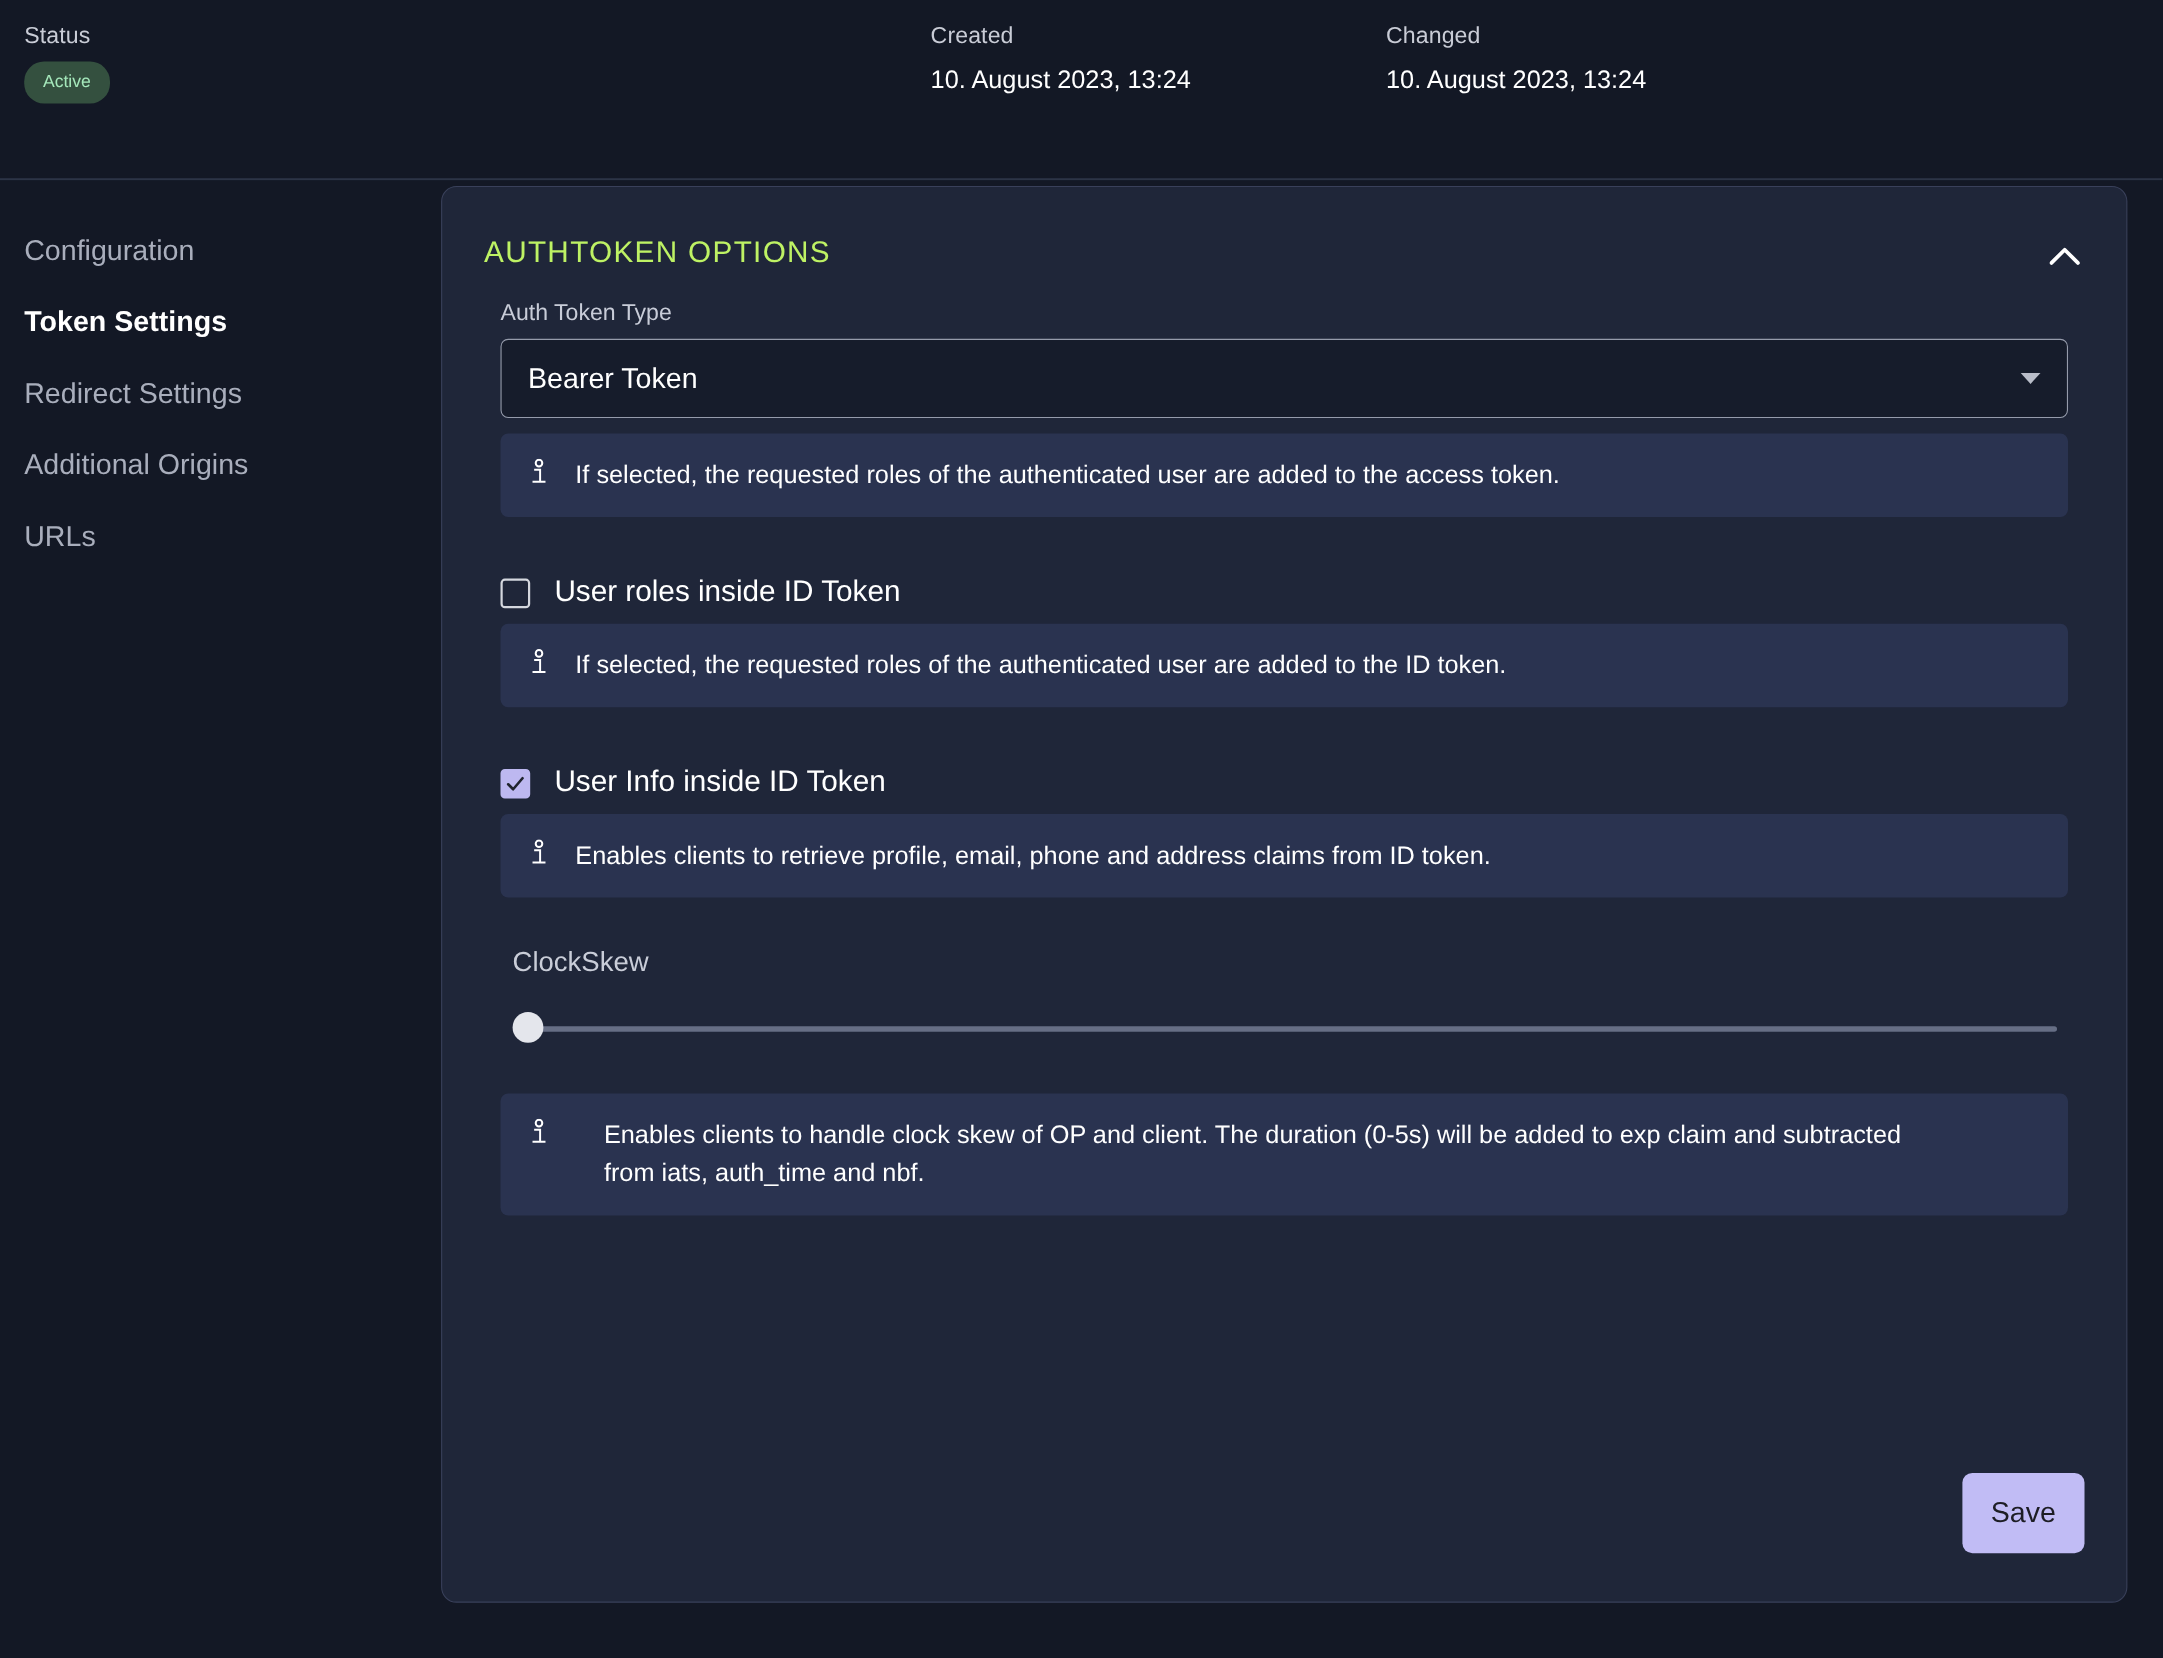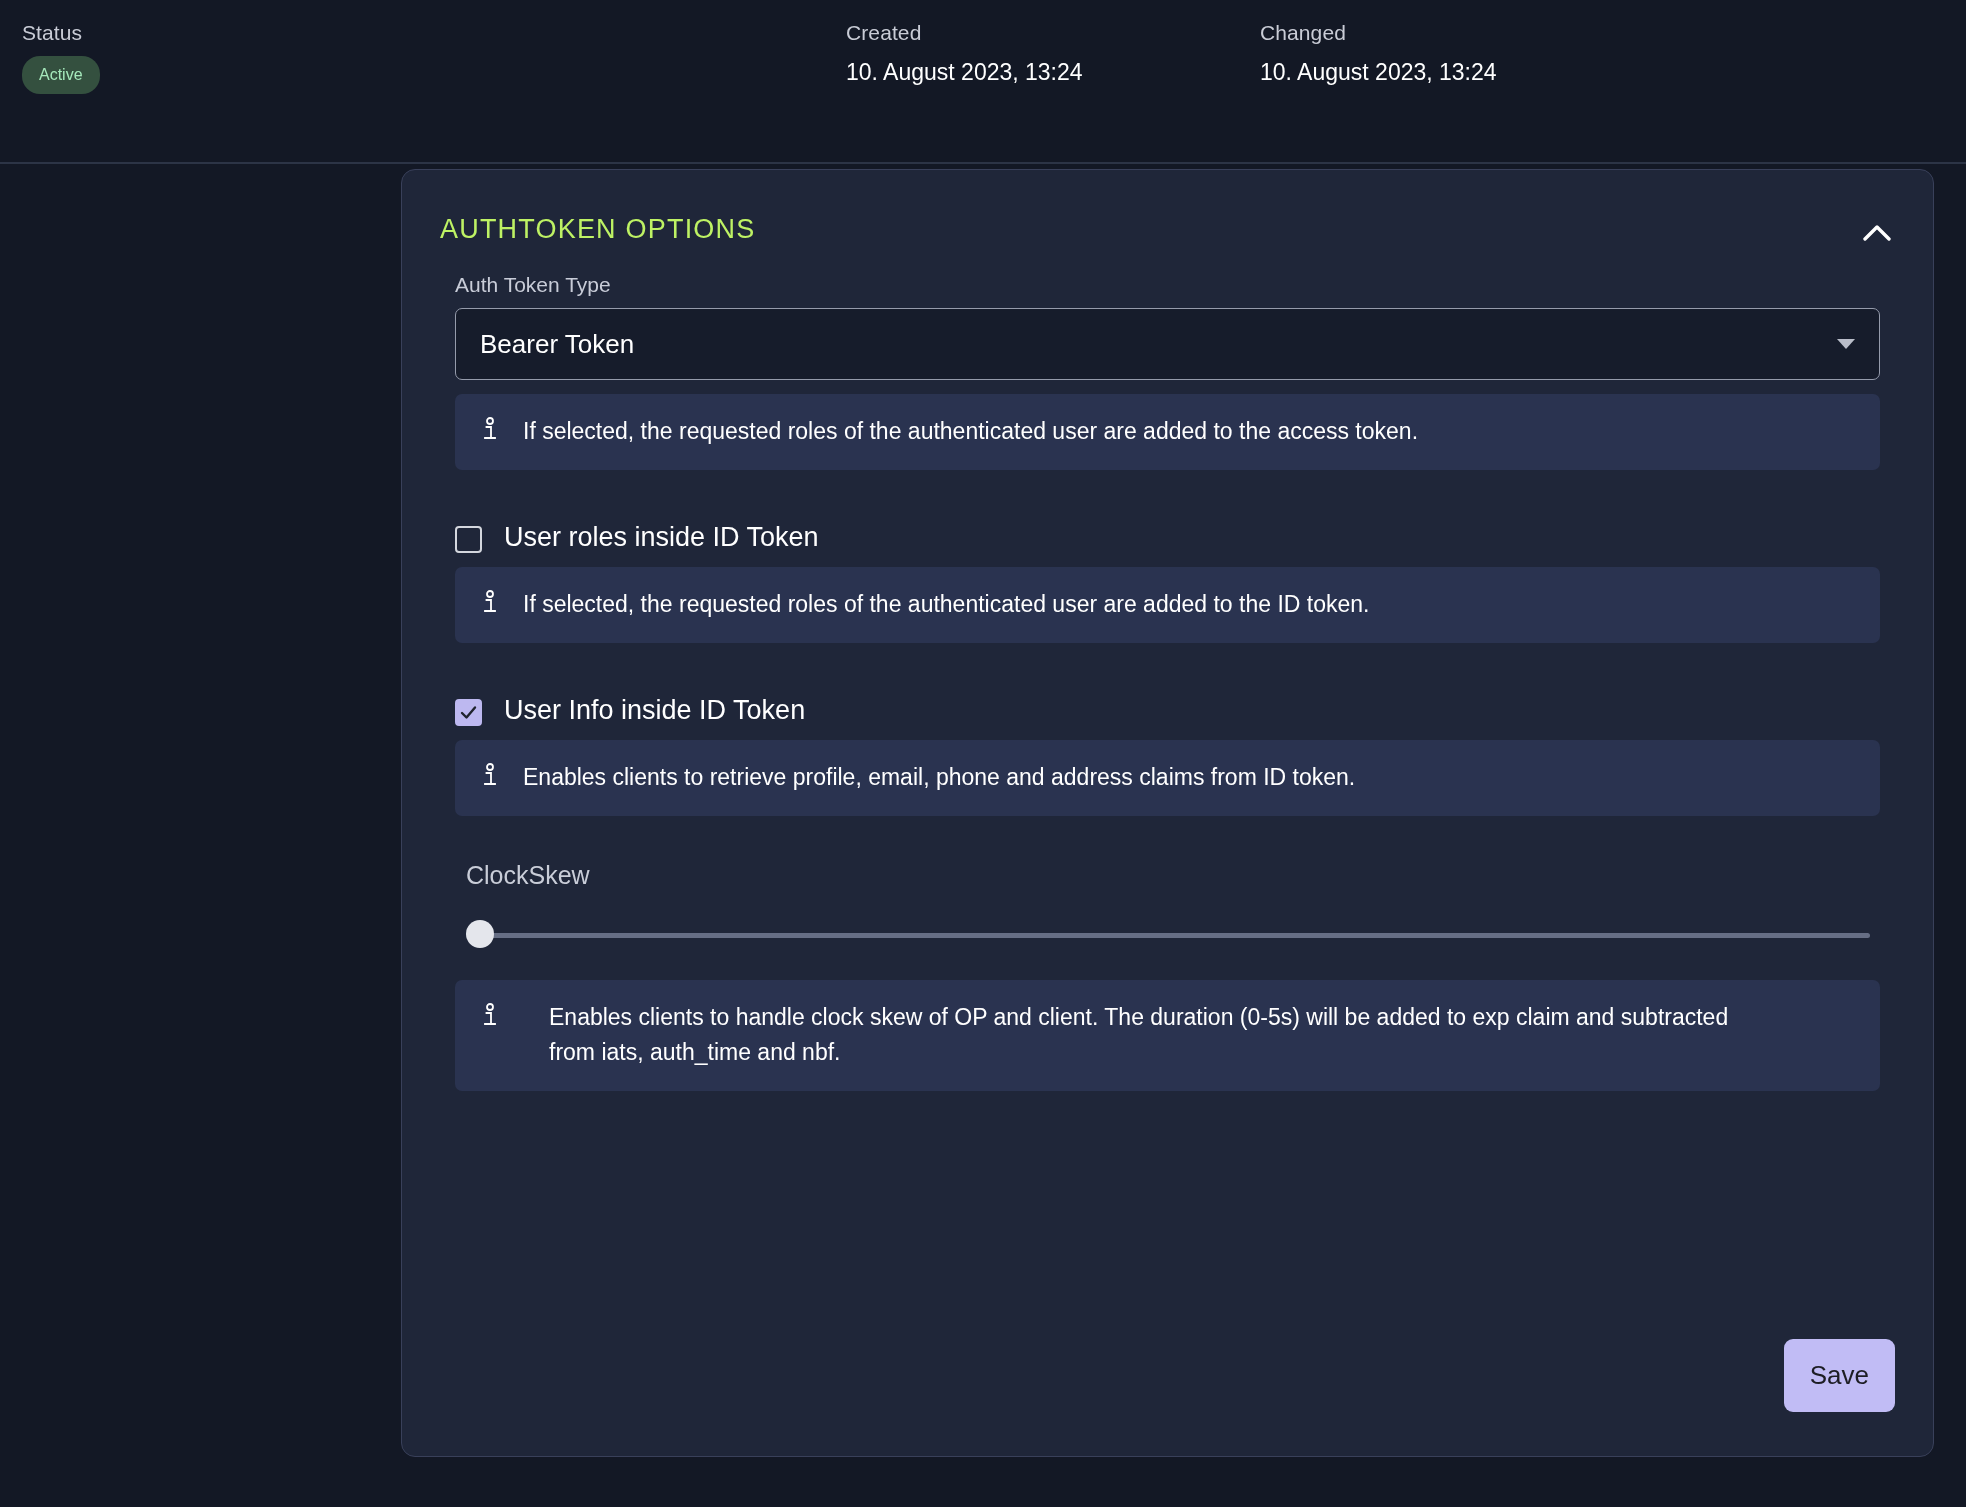--- a/index.html
+++ b/index.html
@@ -271,20 +271,27 @@
 
   <div class="meta-col c4">
     <div class="meta-label">Changed</div>
     <div class="meta-value">10. August 2023, 13:24</div>
   </div>
 
 </div>
 
 <div class="body-wrap">
 
+  <nav class="sidebar">
+    <div class="side-item">Configuration</div>
+    <div class="side-item active">Token Settings</div>
+    <div class="side-item">Redirect Settings</div>
+    <div class="side-item">Additional Origins</div>
+    <div class="side-item">URLs</div>
+  </nav>
 
   <section class="card">
 
     <div class="card-head">
       <div class="card-title">AUTHTOKEN OPTIONS</div>
       <div class="collapse-btn">
         <svg width="28" height="18" viewBox="0 0 28 18" fill="none" xmlns="http://www.w3.org/2000/svg">
           <path d="M2 15 L14 3 L26 15" stroke="#ffffff" stroke-width="3.4" stroke-linecap="round" stroke-linejoin="round"></path>
         </svg>
       </div>
@@ -345,21 +352,21 @@
       </div>
 
       <div class="slider-block">
         <div class="slider-label">ClockSkew</div>
         <div class="slider-wrap">
           <div class="slider-track"></div>
           <div class="slider-thumb"></div>
         </div>
       </div>
 
-      <div class="hint" style="margin-top:30px;gap:48px;">
+      <div class="hint" style="margin-top:44px;gap:48px;">
         <span class="hint-icon">
           <svg width="14" height="24" viewBox="0 0 14 24" xmlns="http://www.w3.org/2000/svg">
             <circle cx="7" cy="4" r="3" fill="none" stroke="#ffffff" stroke-width="1.8"></circle>
             <path d="M3.5 10 H8 V21 M2 21 H12" stroke="#ffffff" stroke-width="1.8" fill="none" stroke-linecap="square"></path>
           </svg>
         </span>
         <span class="hint-text" style="max-width:1210px;">Enables clients to handle clock skew of OP and client. The duration (0-5s) will be added to exp claim and subtracted from iats, auth_time and nbf.</span>
       </div>
 
     </div>

